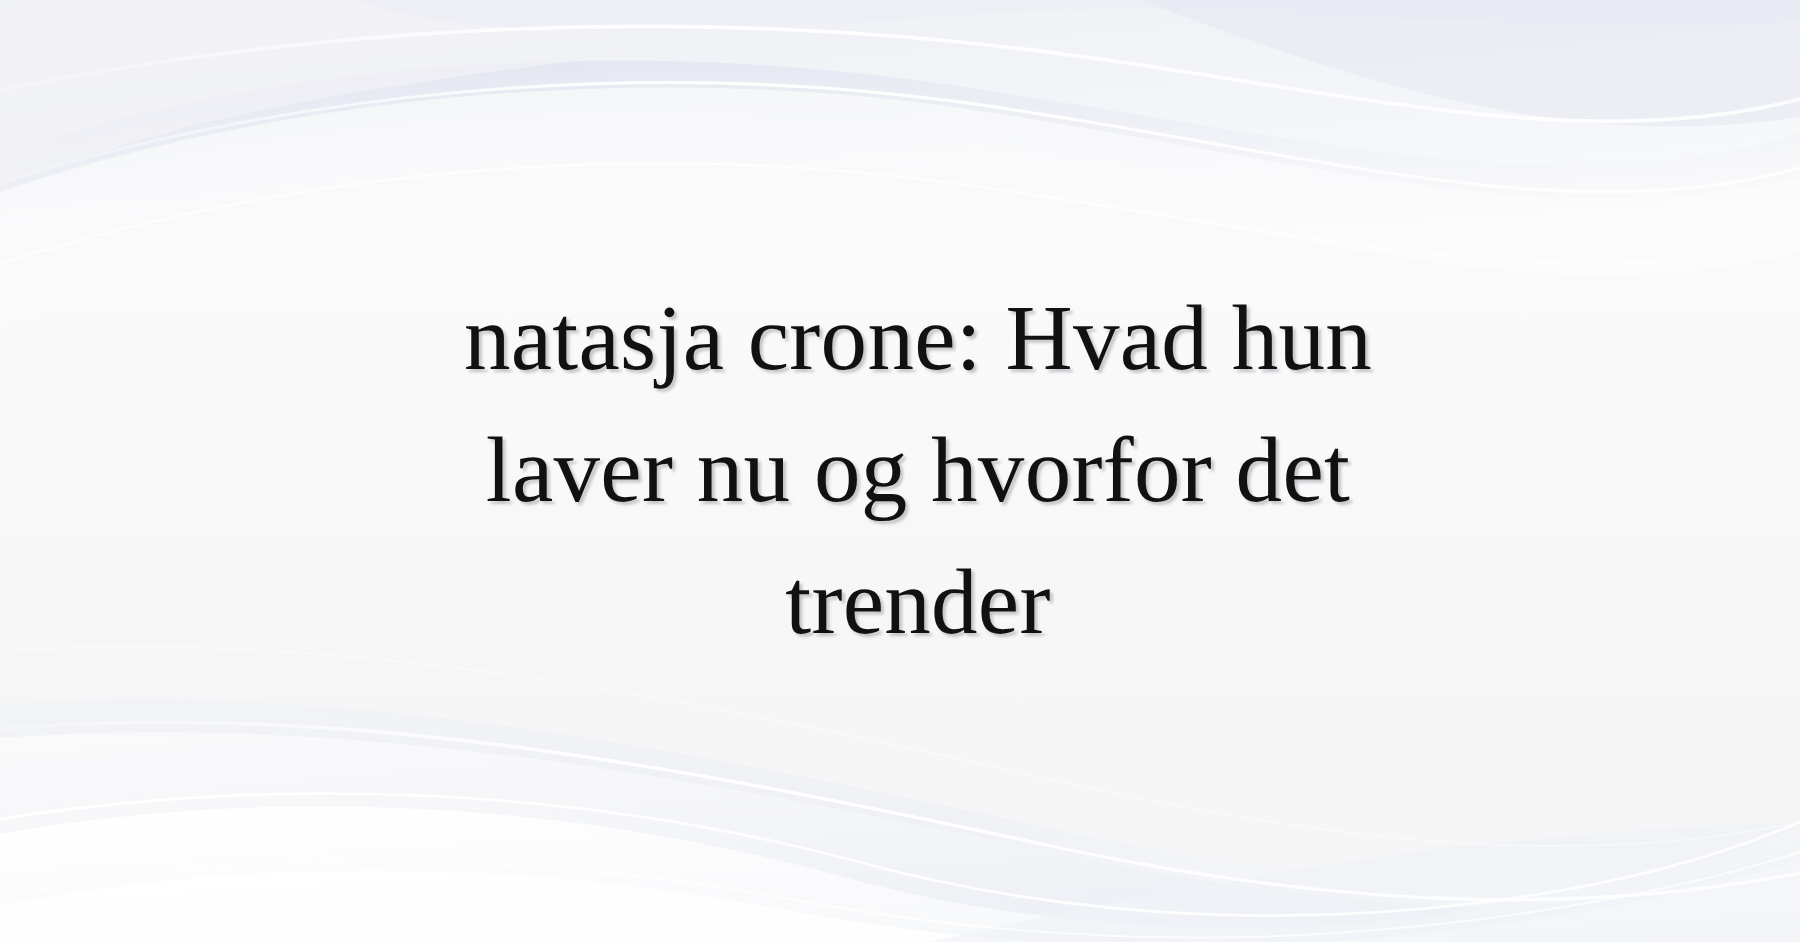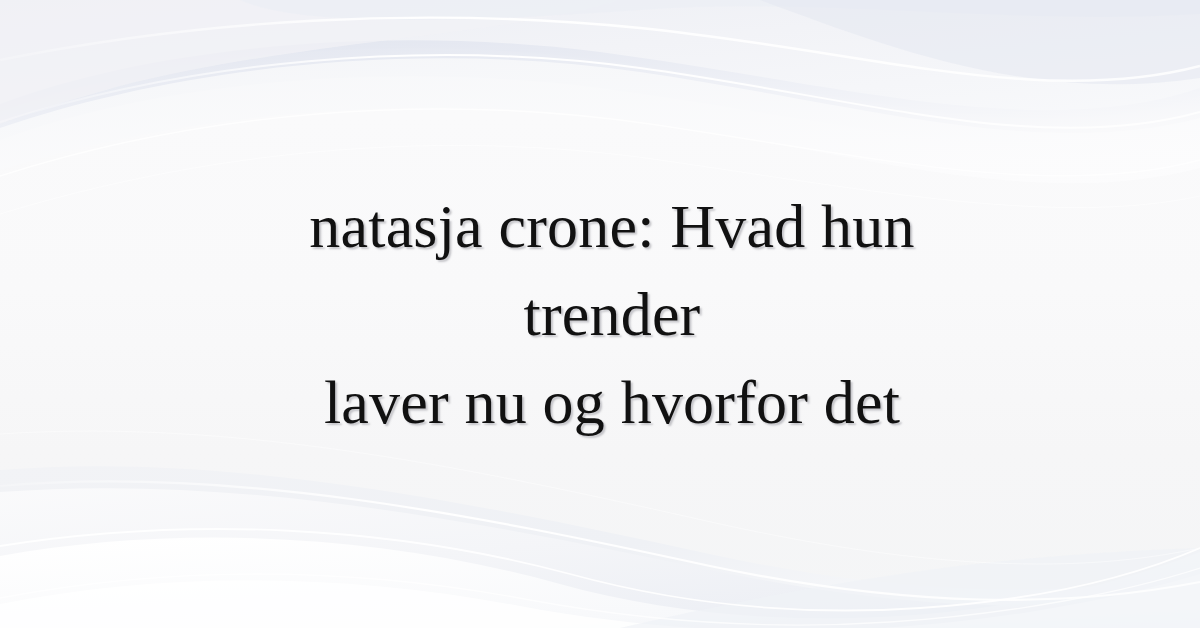--- a/index.html
+++ b/index.html
@@ -135,17 +135,17 @@
       <path d="M0,546 C190,516 390,526 570,574 C680,604 800,616 920,608
                C1040,600 1130,578 1200,548" fill="none" stroke="#ffffff" stroke-width="1.8" opacity="0.9"></path>
       <path d="M0,598 C170,566 350,566 530,600 C650,622 770,630 890,622
                C1015,614 1125,592 1200,568" fill="none" stroke="#ffffff" stroke-width="1.3" opacity="0.7"></path>
       <path d="M0,434 C240,418 480,470 720,524 C930,570 1080,574 1200,548" fill="none" stroke="#ffffff" stroke-width="1" opacity="0.45"></path>
     </g>
   </svg>
 
   <div id="headline-block">
     <span class="headline-line">natasja crone: Hvad hun</span>
+    <span class="headline-line">laver nu og hvorfor det</span>
     <span class="headline-line">trender</span>
-    <span class="headline-line">laver nu og hvorfor det</span>
   </div>
 
 </div>
 
 </body></html>

